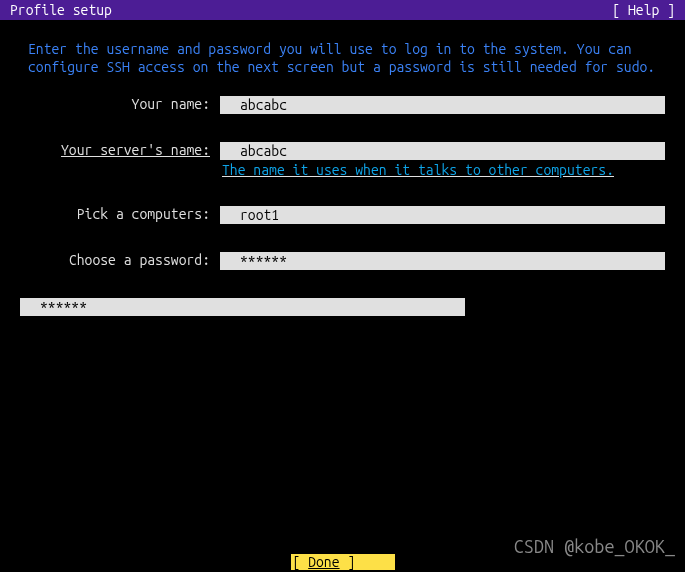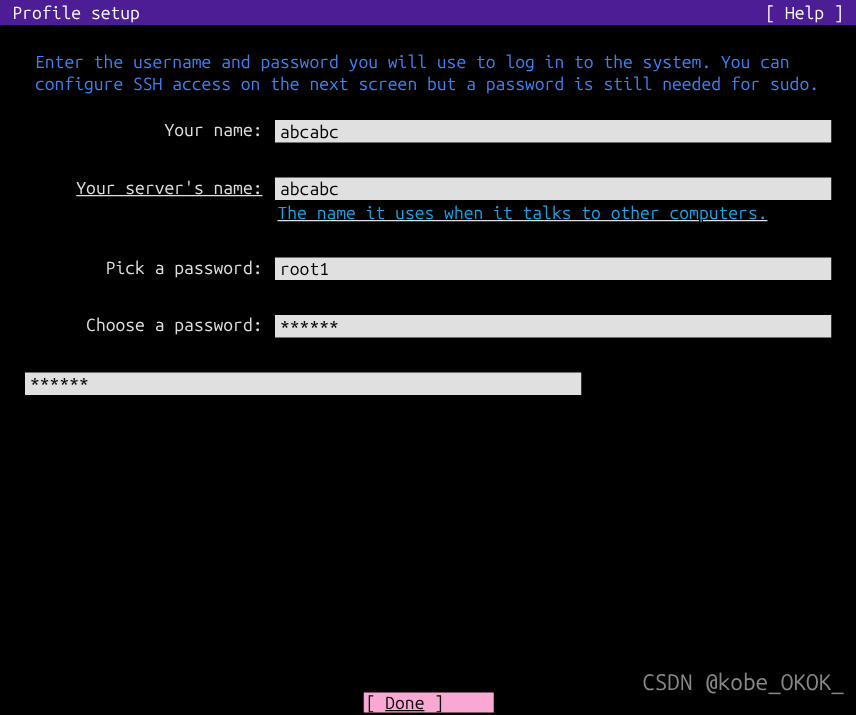--- a/index.html
+++ b/index.html
@@ -57,21 +57,21 @@
       color: #e0e0e0;
       padding-top: 0px;
     }
     .form-field-wrapper {
       flex: 1;
       max-width: 445px;
     }
     .form-input {
       background: #e0e0e0;
       color: #000000;
-      padding: 0px 4px;
+      padding: 0px 20px;
       width: 100%;
       font-family: inherit;
       font-size: inherit;
       border: none;
       height: 18px;
       line-height: 18px;
     }
     .form-hint {
       color: #0ea5e9;
       margin-top: 2px;
@@ -82,21 +82,21 @@
       bottom: 0;
       left: 0;
       right: 0;
       height: 26px;
     }
     .done-button {
       position: absolute;
       left: 50%;
       transform: translateX(-50%);
       bottom: 2px;
-      background: #f9a8d4;
+      background: #fde047;
       color: #000000;
       padding: 0px 2px;
       font-family: inherit;
       font-size: inherit;
       border: none;
       cursor: pointer;
       width: 104px;
       text-align: left;
     }
     .done-button-text {
@@ -130,21 +130,21 @@
 
   <div class="form-row with-hint">
     <div class="form-label">Your server's name:</div>
     <div class="form-field-wrapper">
       <div class="form-input">abcabc</div>
       <div class="form-hint">The name it uses when it talks to other computers.</div>
     </div>
   </div>
 
   <div class="form-row">
-    <div class="form-label">Pick a password:</div>
+    <div class="form-label">Pick a computers:</div>
     <div class="form-field-wrapper">
       <div class="form-input">root1</div>
     </div>
   </div>
 
   <div class="form-row">
     <div class="form-label">Choose a password:</div>
     <div class="form-field-wrapper">
       <div class="form-input">******</div>
     </div>

